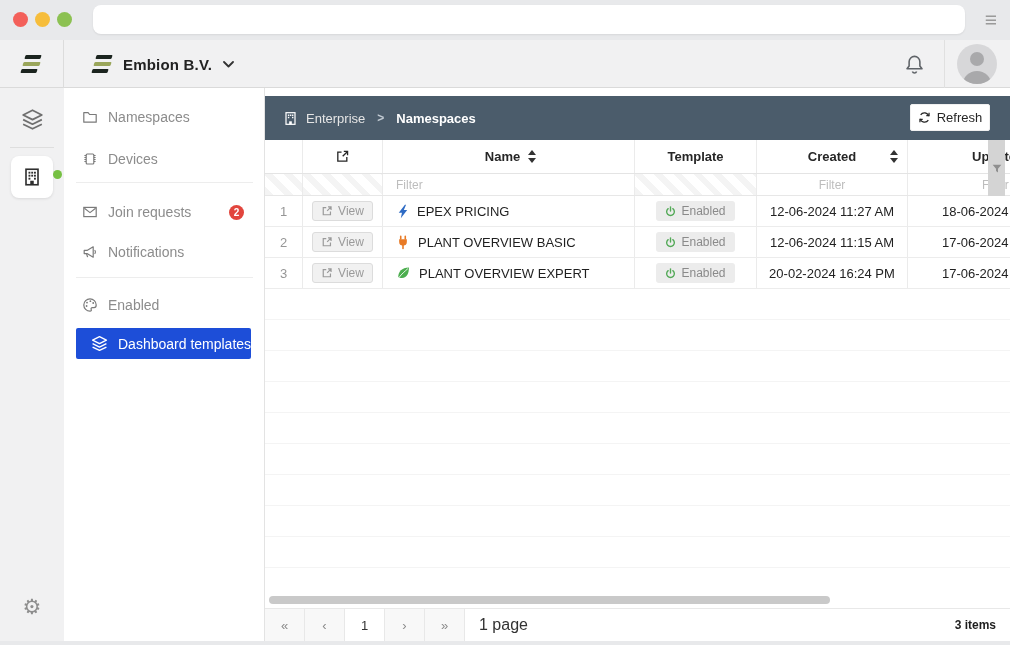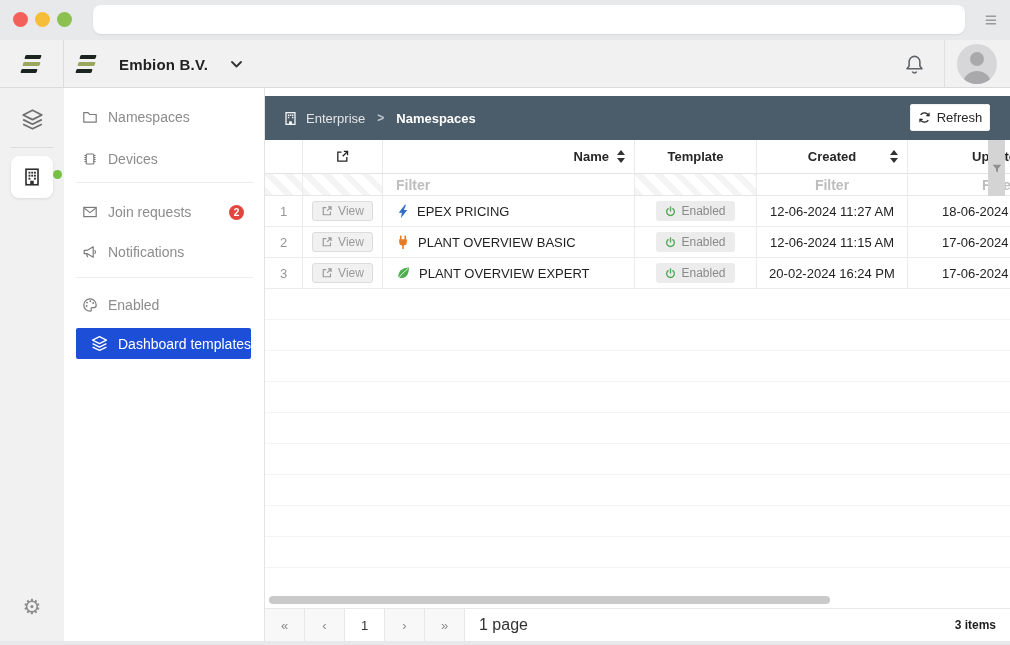--- a/index.html
+++ b/index.html
@@ -20,21 +20,21 @@
   
   .appheader { position:absolute; left:0; top:40px; width:1010px; height:48px; background:#f1f1f2;
                border-bottom:1px solid #dadada; }
   .railcell { position:absolute; left:0; top:0; width:64px; height:48px; border-right:1px solid #dcdcdc;
               display:flex; align-items:center; justify-content:center; }
   .logo { width:22px; height:20px; position:relative; }
   .logo i { position:absolute; height:4px; border-radius:1px; transform:skewX(-18deg); }
   .logo i:nth-child(1){ left:4px; top:1px;  width:16px; background:#1b241f; }
   .logo i:nth-child(2){ left:2px; top:8px;  width:17px; background:#9aa65b; }
   .logo i:nth-child(3){ left:0;  top:15px; width:16px; background:#1b241f; }
-  .orgwrap { position:absolute; left:76px; top:0; height:48px; display:flex; align-items:center; gap:21px;justify-content:center; }
+  .orgwrap { position:absolute; left:92px; top:0; height:48px; display:flex; align-items:center; gap:9px;justify-content:center; }
   .orgname { font-size:15px; font-weight:bold; color:#222; letter-spacing:.2px; }
   .chev { margin-left:2px; display:inline-block; }
   .hdr-bell { position:absolute; right:85px; top:14px; width:21px; height:21px; }
   .hdr-sep { position:absolute; right:65px; top:0; width:1px; height:48px; background:#e0e0e0; }
   .avatar { position:absolute; right:13px; top:4px; width:40px; height:40px; border-radius:50%;
             background:#d7d7d9; overflow:hidden; }
 
   
   .rail { position:absolute; left:0; top:88px; width:64px; height:553px; background:#f1f1f2; }
   .rail-item { position:absolute; left:0; width:64px; height:44px; display:flex; align-items:center; justify-content:center; }
@@ -73,33 +73,33 @@
   .trow, .thead, .tfilter { position:absolute; left:0; display:flex; width:828px; }
   .c { border-right:1px solid #ebebeb; display:flex; align-items:center; overflow:hidden; white-space:nowrap; }
   .c-idx { width:38px; justify-content:center; }
   .c-view { width:80px; justify-content:center; }
   .c-name { width:252px; padding-left:13px; gap:8px; }
   .c-tpl { width:122px; justify-content:center; }
   .c-created { width:151px; justify-content:center; }
   .c-updated { width:185px; border-right:none; padding-left:34px; }
 
   .thead { top:52px; height:34px; border-bottom:1px solid #e4e4e4; font-size:13px; font-weight:bold; color:#262626; }
-  .thead .c-name { justify-content:flex-end; padding-right:9px; }
+  .thead .c-name { justify-content:center; padding-right:9px; }
   .thead .c-created { position:relative; }
   .thead .c-created .sort { position:absolute; right:9px; }
   .thead .c-updated { padding-left:64px; }
   .sort { display:flex; flex-direction:column; gap:3px; }
   .sort i { width:0; height:0; border-left:4px solid transparent; border-right:4px solid transparent; }
   .sort .up { border-bottom:5px solid #333; }
   .sort .dn { border-top:5px solid #333; }
 
   .tfilter { top:86px; height:22px; border-bottom:1px solid #e7e7e7; }
   .hatch { background:repeating-linear-gradient(45deg,#f4f4f4 0 6px,#ffffff 6px 14px); }
-  .filter-input { width:100%; height:100%; border:none; outline:none; font-size:14px; color:#7f1d1d; background:transparent;
-                  font-family:"Liberation Sans", sans-serif;font-weight:bold; }
+  .filter-input { width:100%; height:100%; border:none; outline:none; font-size:12px; color:#7f1d1d; background:transparent;
+                  font-family:"Liberation Sans", sans-serif; }
   .filter-input::placeholder { color:#bdbdbd; }
   .fi-name { padding-left:13px; }
   .fi-center { text-align:center; }
   .fi-upd { padding-left:74px; }
   .tfilter .c { padding:0; }
 
   .trow { height:31px; border-bottom:1px solid #ececec; font-size:13px; color:#222; }
   .rownum { font-size:13px; color:#969696; }
   .viewbtn { display:flex; align-items:center; gap:5px; height:20px; padding:4px 8px; background:#f1f1f1;
              border:1px solid #dcdcdc; border-radius:3px; font-size:12px; color:#9a9a9a; cursor:pointer;

